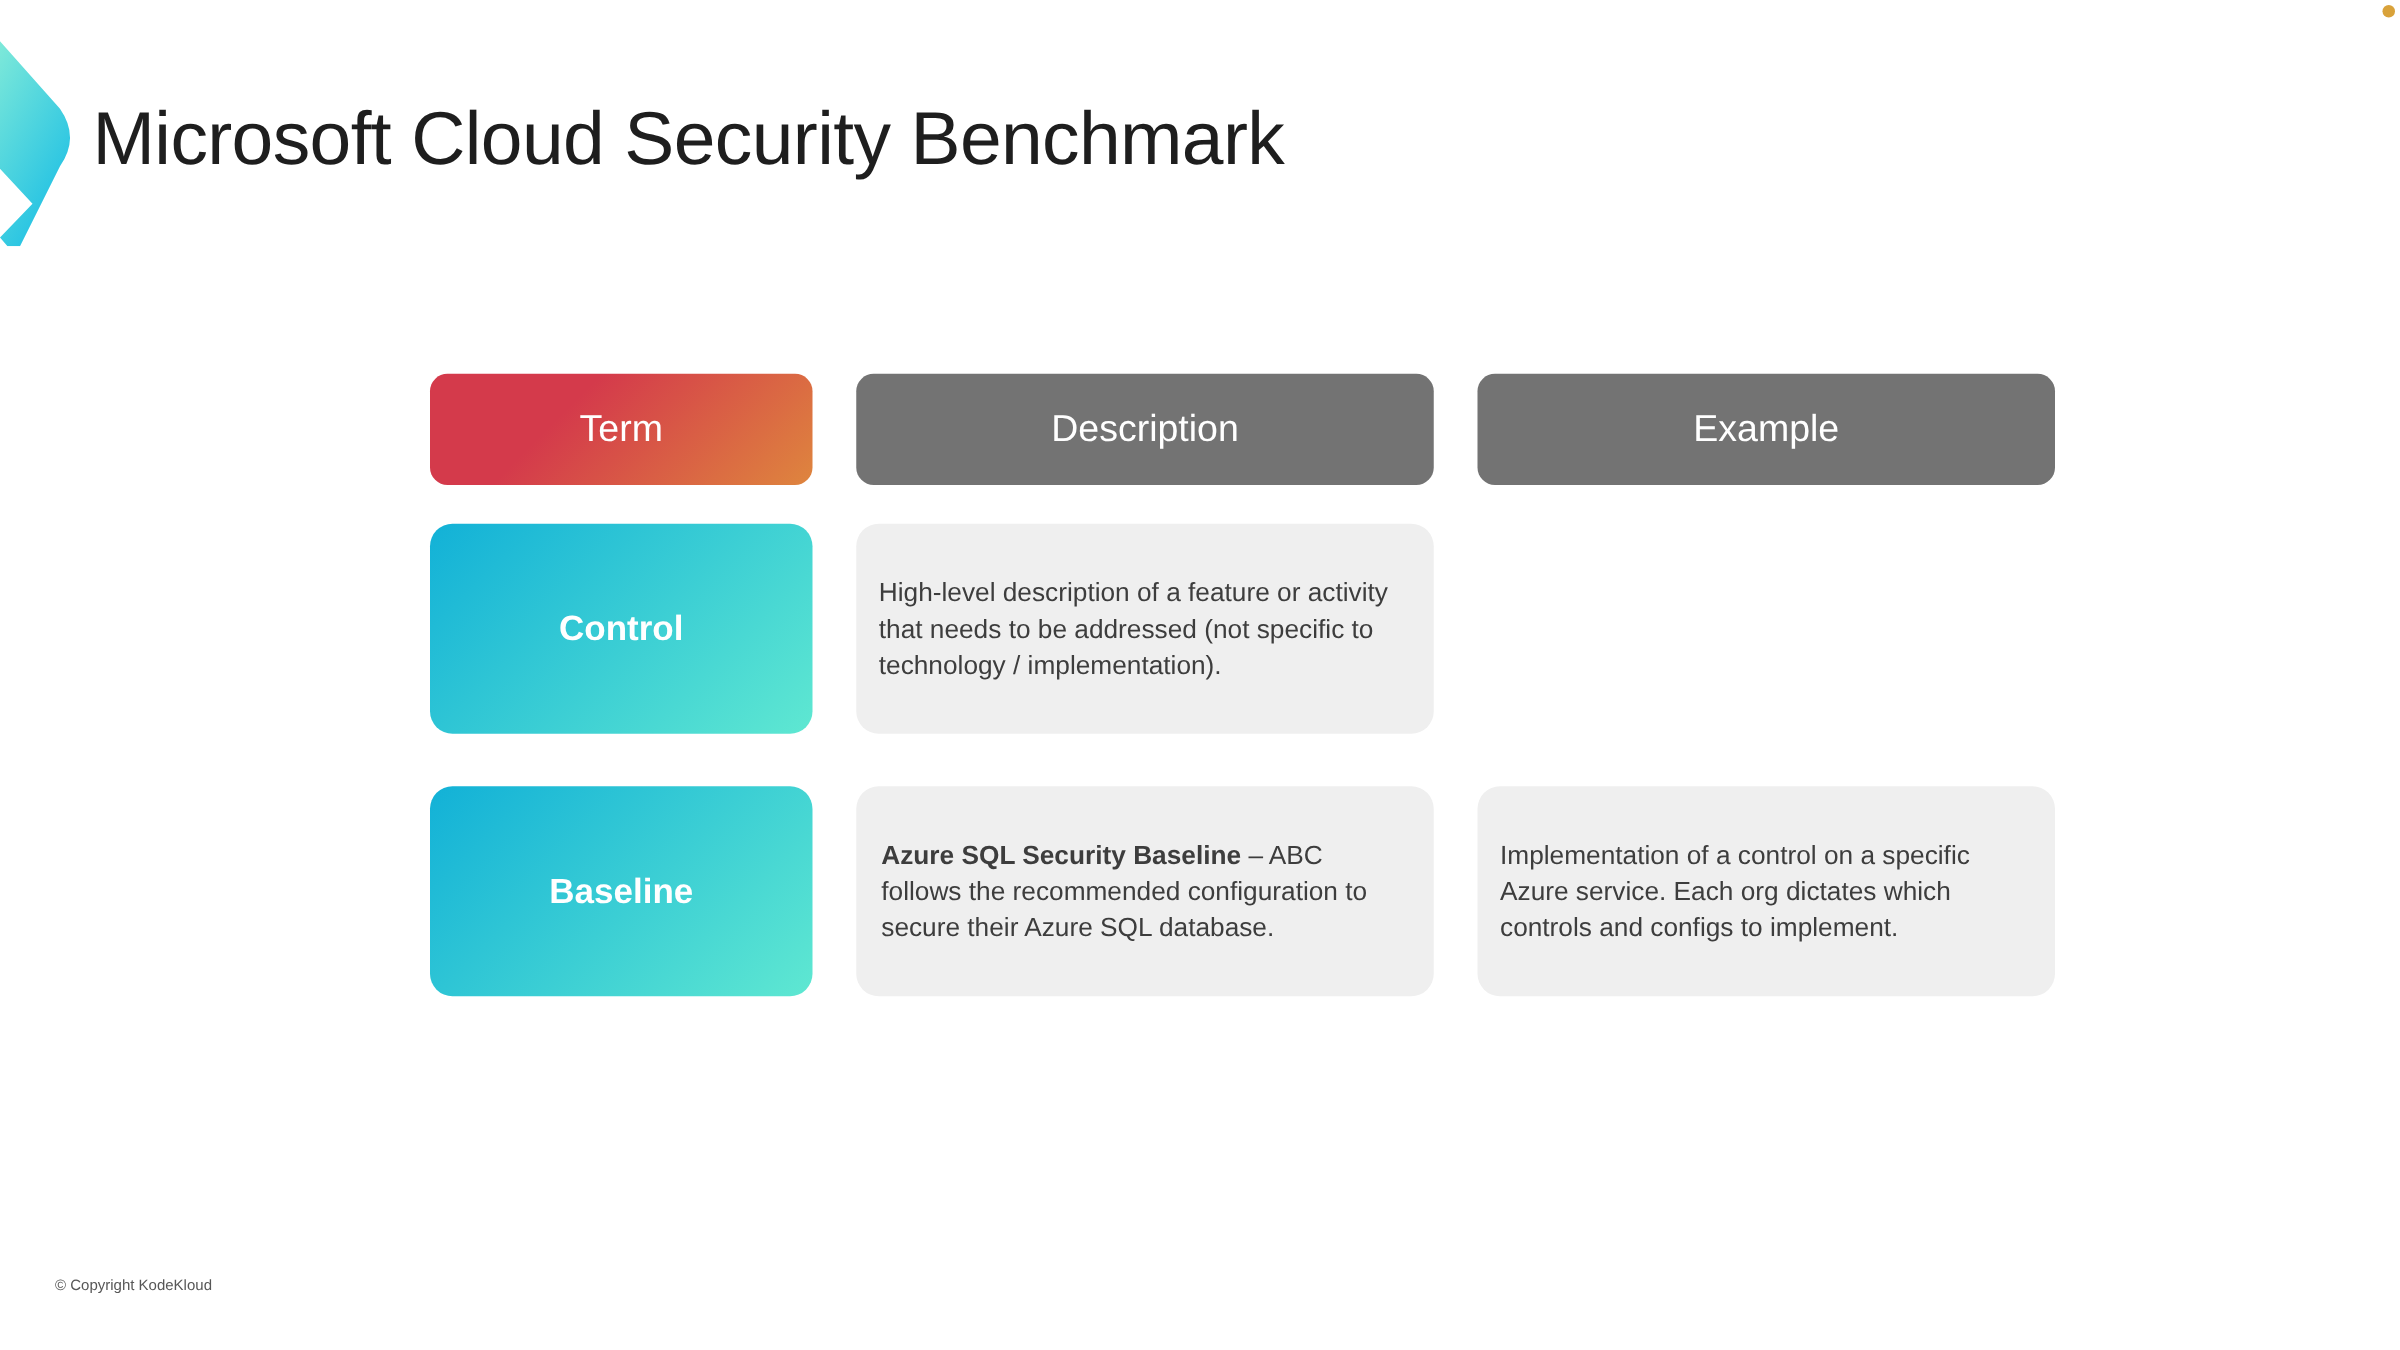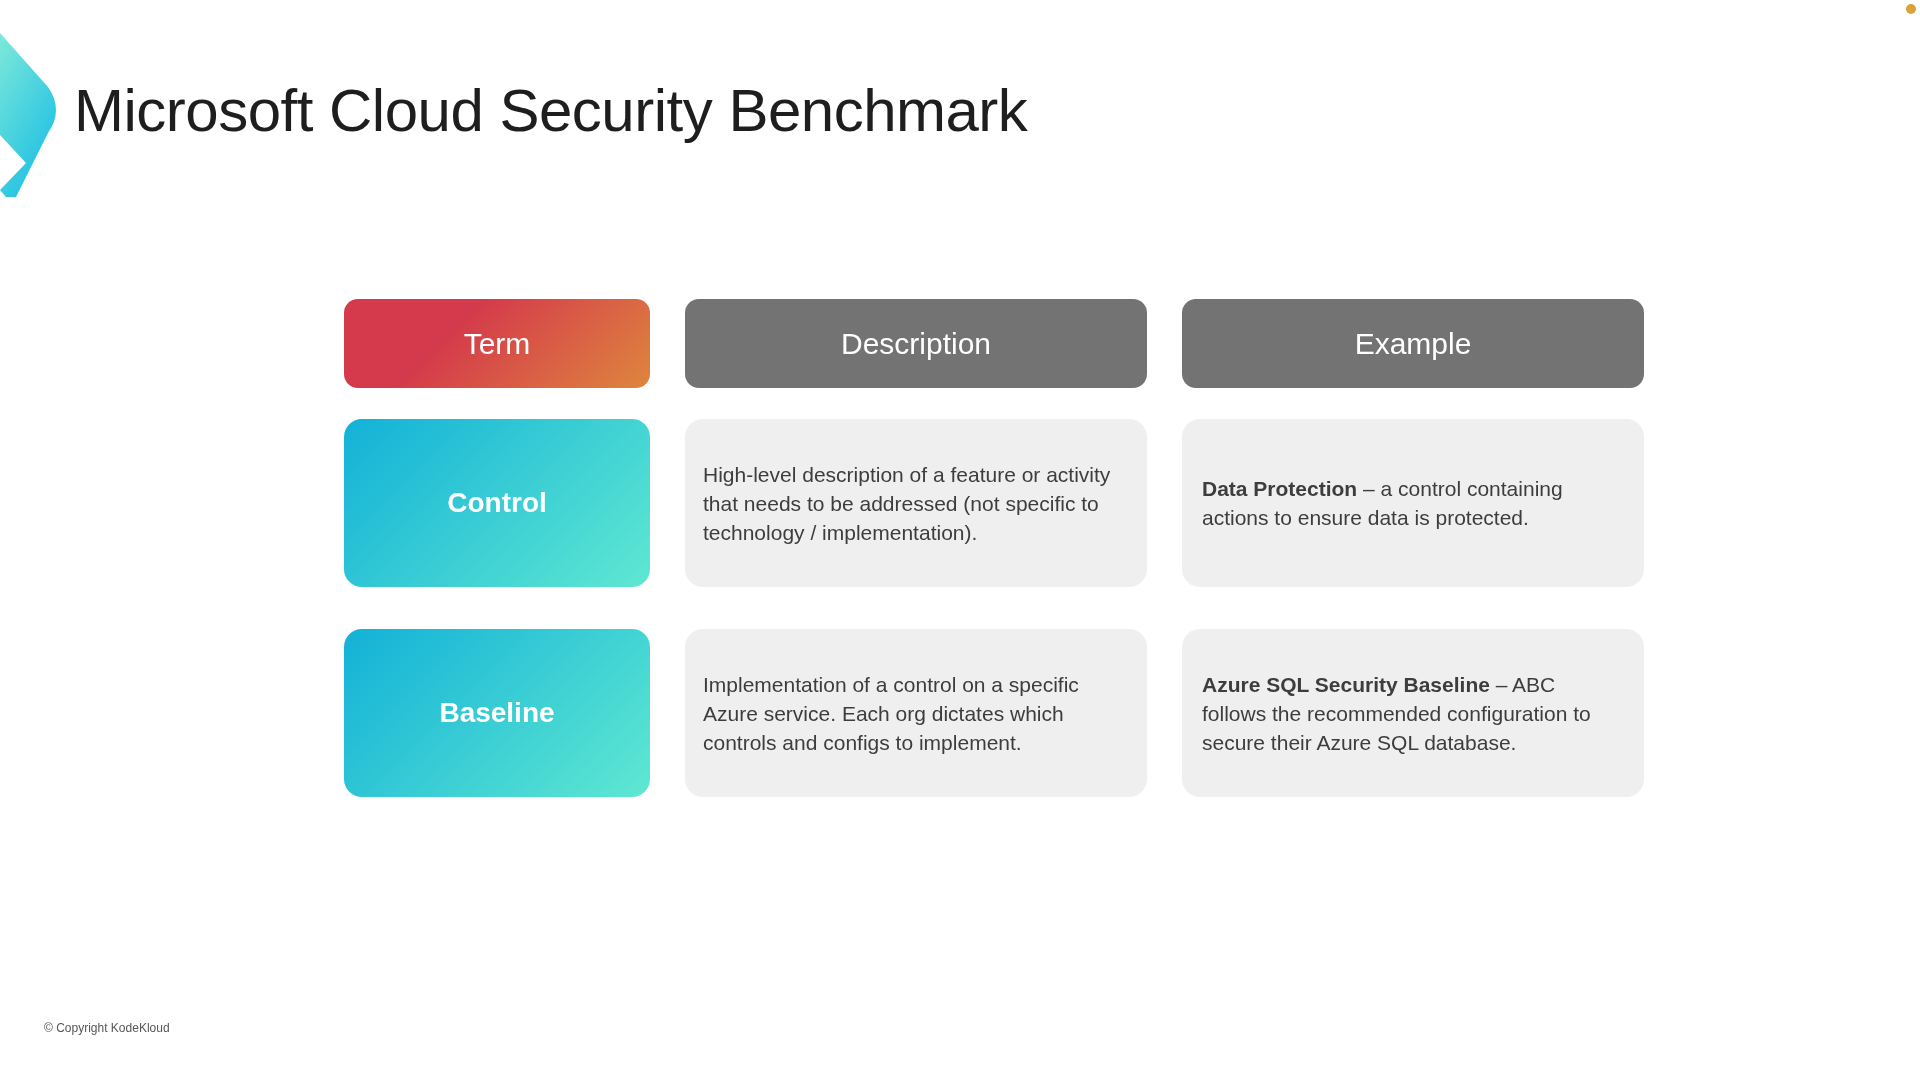--- a/index.html
+++ b/index.html
@@ -157,32 +157,29 @@
       <div class="hcell term-hdr">Term</div>
       <div class="hcell gray">Description</div>
       <div class="hcell gray">Example</div>
     </div>
 
     <div class="row row1">
       <div class="tcell">Control</div>
       <div class="bcell desc">
         <p>High-level description of a feature or activity that needs to be addressed (not specific to technology / implementation).</p>
       </div>
-      <div class="bcell ex">
-        <p><b>Data Protection</b><span> – a control containing actions to ensure data is protected.</span></p>
-      </div>
     </div>
 
     <div class="row row2">
       <div class="tcell">Baseline</div>
+      <div class="bcell ex">
+        <p><b>Azure SQL Security Baseline</b><span> – ABC follows the recommended configuration to secure their Azure SQL database.</span></p>
+      </div>
       <div class="bcell desc">
         <p>Implementation of a control on a specific Azure service. Each org dictates which controls and configs to implement.</p>
-      </div>
-      <div class="bcell ex">
-        <p><b>Azure SQL Security Baseline</b><span> – ABC follows the recommended configuration to secure their Azure SQL database.</span></p>
       </div>
     </div>
 
   </div>
 
   <div class="copyright">© Copyright KodeKloud</div>
 
 </div>
 
 </body></html>

